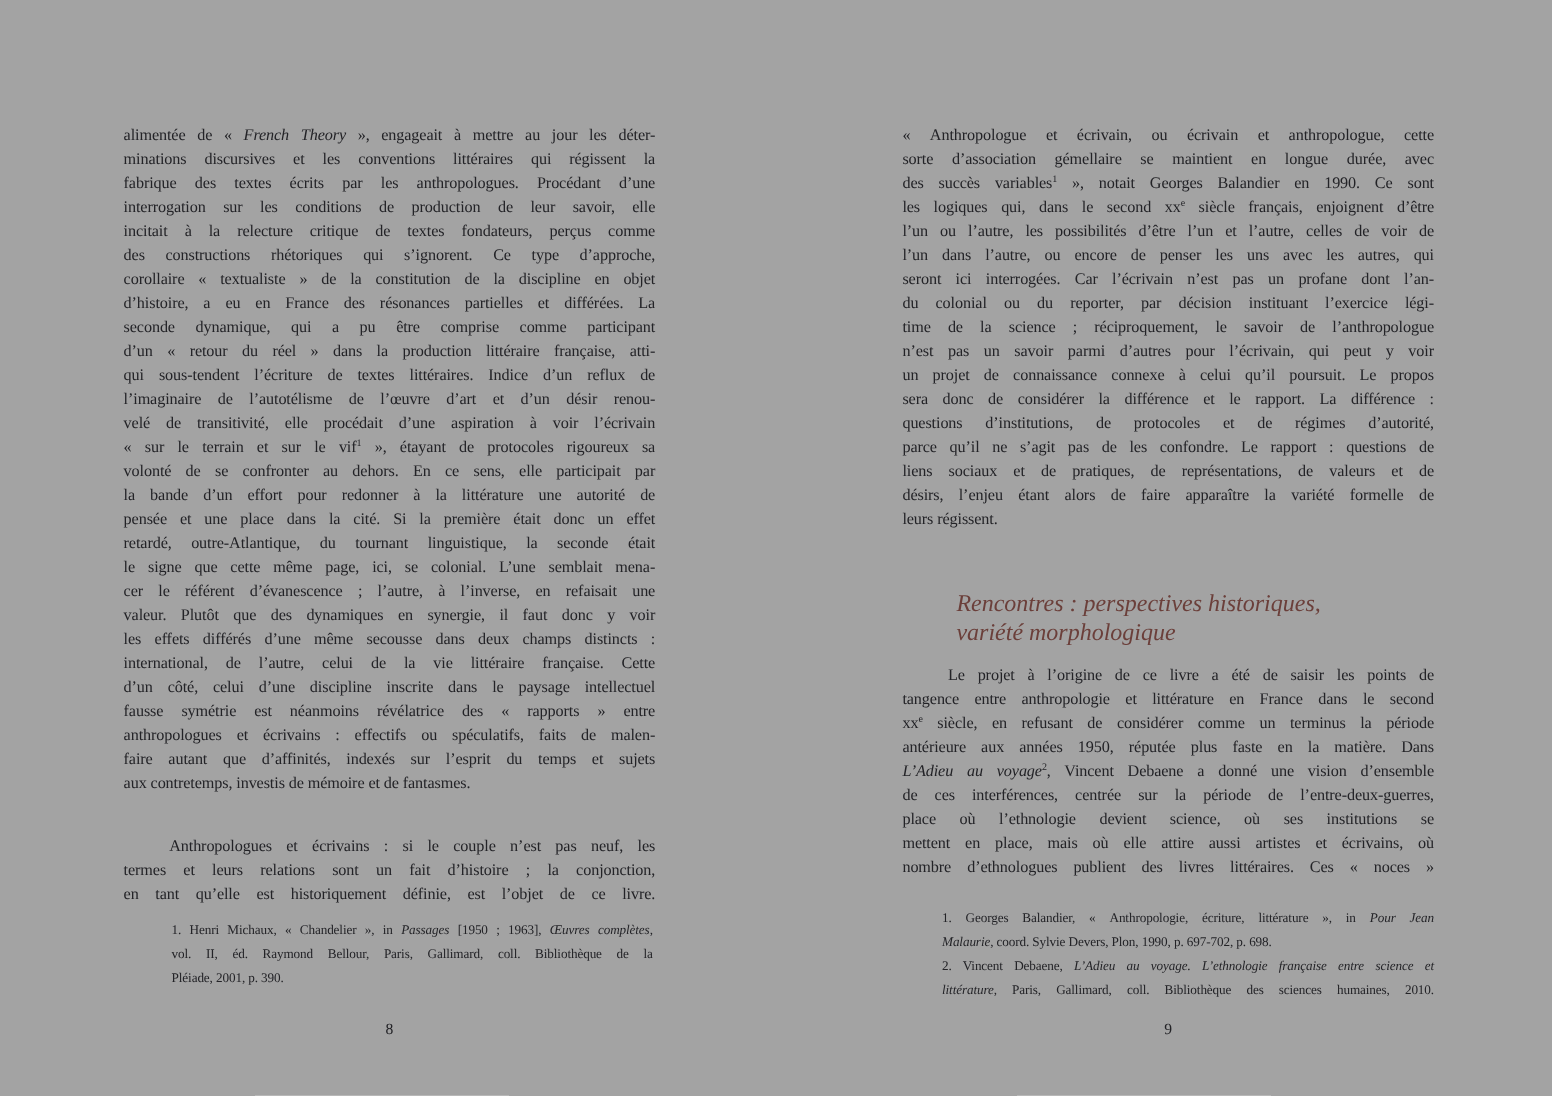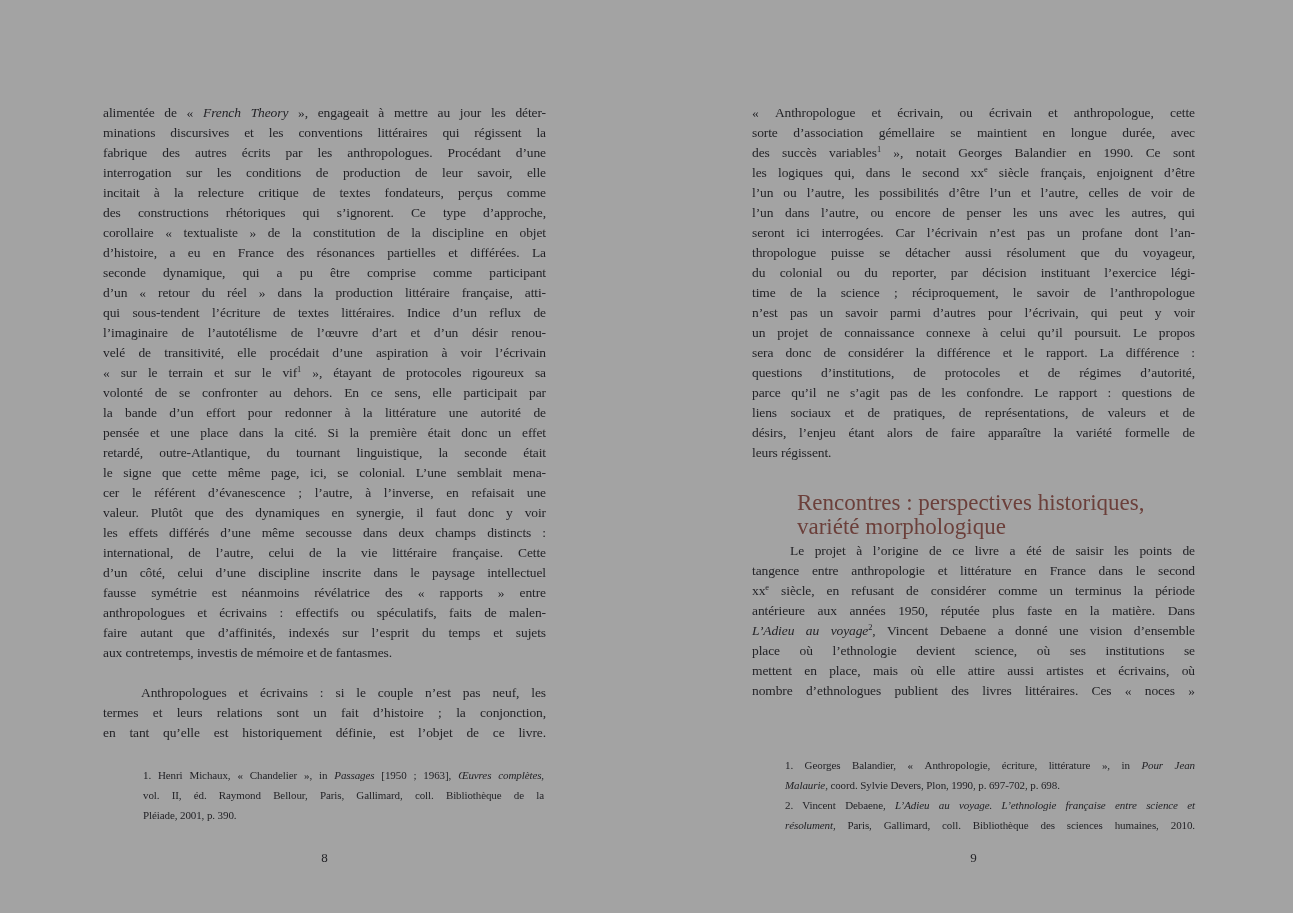--- a/index.html
+++ b/index.html
@@ -26,41 +26,42 @@
   
   .body-lines .line {
     font-size: 13.5px;
     letter-spacing: -0.1px;
     line-height: 20px;
     text-align: justify;
     text-align-last: justify;
     white-space: nowrap;
   }
   .body-lines .line.end { text-align-last: left; }
-  .body-lines .line.ind { text-indent: 38px; }
+  .body-lines .line.ind { text-indent: 38px; margin-top: 12px; }
 
   #lp-para1 { top: 0; }
   #lp-para2 { top: 580px; }
   #lp-footnotes { top: 662px; left: 40px; width: 401px; }
   #lp-pagenum { top: 745px; }
 
   #rp-para1 { top: 0; }
   #rp-heading { top: 388px; }
   #rp-para2 { top: 438px; }
   #rp-footnotes { top: 652px; left: 33px; width: 410px; }
   #rp-pagenum { top: 745px; }
 
   .heading .line {
-    font-size: 23px;
+    font-size: 20px;
     line-height: 24px;
     color: #6b3f3a;
     text-align: left;
     text-align-last: left;
     padding-left: 45px;
     white-space: nowrap;
+    font-style: italic;
   }
 
   .footnote-lines .line {
     font-size: 11px;
     letter-spacing: -0.1px;
     line-height: 20px;
     text-align: justify;
     text-align-last: justify;
     white-space: nowrap;
   }
@@ -76,21 +77,21 @@
 </style>
 </head>
 <body>
 
 <div id="canvas">
 
   <div class="page" id="left-page">
     <div class="block body-lines" id="lp-para1">
         <div class="line">alimentée de «&nbsp;<i>French Theory</i>&nbsp;», engageait à mettre au jour les déter-</div>
         <div class="line">minations discursives et les conventions littéraires qui régissent la</div>
-        <div class="line">fabrique des autres écrits par les anthropologues. Procédant d’une</div>
+        <div class="line">fabrique des textes écrits par les anthropologues. Procédant d’une</div>
         <div class="line">interrogation sur les conditions de production de leur savoir, elle</div>
         <div class="line">incitait à la relecture critique de textes fondateurs, perçus comme</div>
         <div class="line">des constructions rhétoriques qui s’ignorent. Ce type d’approche,</div>
         <div class="line">corollaire «&nbsp;textualiste&nbsp;» de la constitution de la discipline en objet</div>
         <div class="line">d’histoire, a eu en France des résonances partielles et différées. La</div>
         <div class="line">seconde dynamique, qui a pu être comprise comme participant</div>
         <div class="line">d’un «&nbsp;retour du réel&nbsp;» dans la production littéraire française, atti-</div>
         <div class="line">qui sous-tendent l’écriture de textes littéraires. Indice d’un reflux de</div>
         <div class="line">l’imaginaire de l’autotélisme de l’œuvre d’art et d’un désir renou-</div>
         <div class="line">velé de transitivité, elle procédait d’une aspiration à voir l’écrivain</div>
@@ -125,21 +126,20 @@
 
   <div class="page" id="right-page">
     <div class="block body-lines" id="rp-para1">
         <div class="line">«&nbsp;Anthropologue et écrivain, ou écrivain et anthropologue, cette</div>
         <div class="line">sorte d’association gémellaire se maintient en longue durée, avec</div>
         <div class="line">des succès variables<sup>1</sup>&nbsp;», notait Georges Balandier en 1990. Ce sont</div>
         <div class="line">les logiques qui, dans le second xx<sup>e</sup> siècle français, enjoignent d’être</div>
         <div class="line">l’un ou l’autre, les possibilités d’être l’un et l’autre, celles de voir de</div>
         <div class="line">l’un dans l’autre, ou encore de penser les uns avec les autres, qui</div>
         <div class="line">seront ici interrogées. Car l’écrivain n’est pas un profane dont l’an-</div>
-        <div class="line">thropologue puisse se détacher aussi résolument que du voyageur,</div>
         <div class="line">du colonial ou du reporter, par décision instituant l’exercice légi-</div>
         <div class="line">time de la science&nbsp;; réciproquement, le savoir de l’anthropologue</div>
         <div class="line">n’est pas un savoir parmi d’autres pour l’écrivain, qui peut y voir</div>
         <div class="line">un projet de connaissance connexe à celui qu’il poursuit. Le propos</div>
         <div class="line">sera donc de considérer la différence et le rapport. La différence&nbsp;:</div>
         <div class="line">questions d’institutions, de protocoles et de régimes d’autorité,</div>
         <div class="line">parce qu’il ne s’agit pas de les confondre. Le rapport&nbsp;: questions de</div>
         <div class="line">liens sociaux et de pratiques, de représentations, de valeurs et de</div>
         <div class="line">désirs, l’enjeu étant alors de faire apparaître la variété formelle de</div>
         <div class="line end">leurs régissent.</div>
@@ -147,26 +147,27 @@
     <div class="block heading" id="rp-heading">
         <div class="line">Rencontres&nbsp;: perspectives historiques,</div>
         <div class="line">variété morphologique</div>
       </div>
     <div class="block body-lines" id="rp-para2">
         <div class="line ind">Le projet à l’origine de ce livre a été de saisir les points de</div>
         <div class="line">tangence entre anthropologie et littérature en France dans le second</div>
         <div class="line">xx<sup>e</sup> siècle, en refusant de considérer comme un terminus la période</div>
         <div class="line">antérieure aux années 1950, réputée plus faste en la matière. Dans</div>
         <div class="line"><i>L’Adieu au voyage</i><sup>2</sup>, Vincent Debaene a donné une vision d’ensemble</div>
+        <div class="line">de ces interférences, centrée sur la période de l’entre-deux-guerres,</div>
         <div class="line">place où l’ethnologie devient science, où ses institutions se</div>
         <div class="line">mettent en place, mais où elle attire aussi artistes et écrivains, où</div>
         <div class="line">nombre d’ethnologues publient des livres littéraires. Ces «&nbsp;noces&nbsp;»</div>
       </div>
     <div class="block footnote-lines" id="rp-footnotes">
         <div class="line">1. Georges Balandier, «&nbsp;Anthropologie, écriture, littérature&nbsp;», in <i>Pour Jean</i></div>
         <div class="line end"><i>Malaurie</i>, coord. Sylvie Devers, Plon, 1990, p. 697-702, p. 698.</div>
         <div class="line">2. Vincent Debaene, <i>L’Adieu au voyage. L’ethnologie française entre science et</i></div>
-        <div class="line"><i>résolument</i>, Paris, Gallimard, coll. Bibliothèque des sciences humaines, 2010.</div>
+        <div class="line"><i>littérature</i>, Paris, Gallimard, coll. Bibliothèque des sciences humaines, 2010.</div>
       </div>
     <div class="block pagenum" id="rp-pagenum">9</div>
   </div>
 
 </div>
 
 </body></html>

